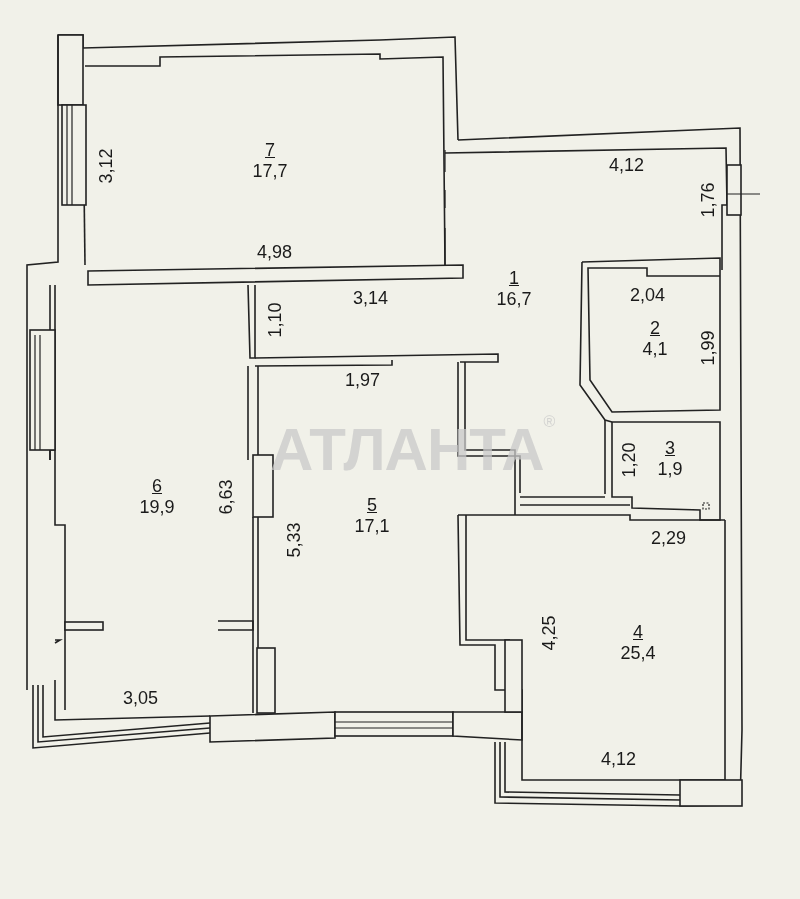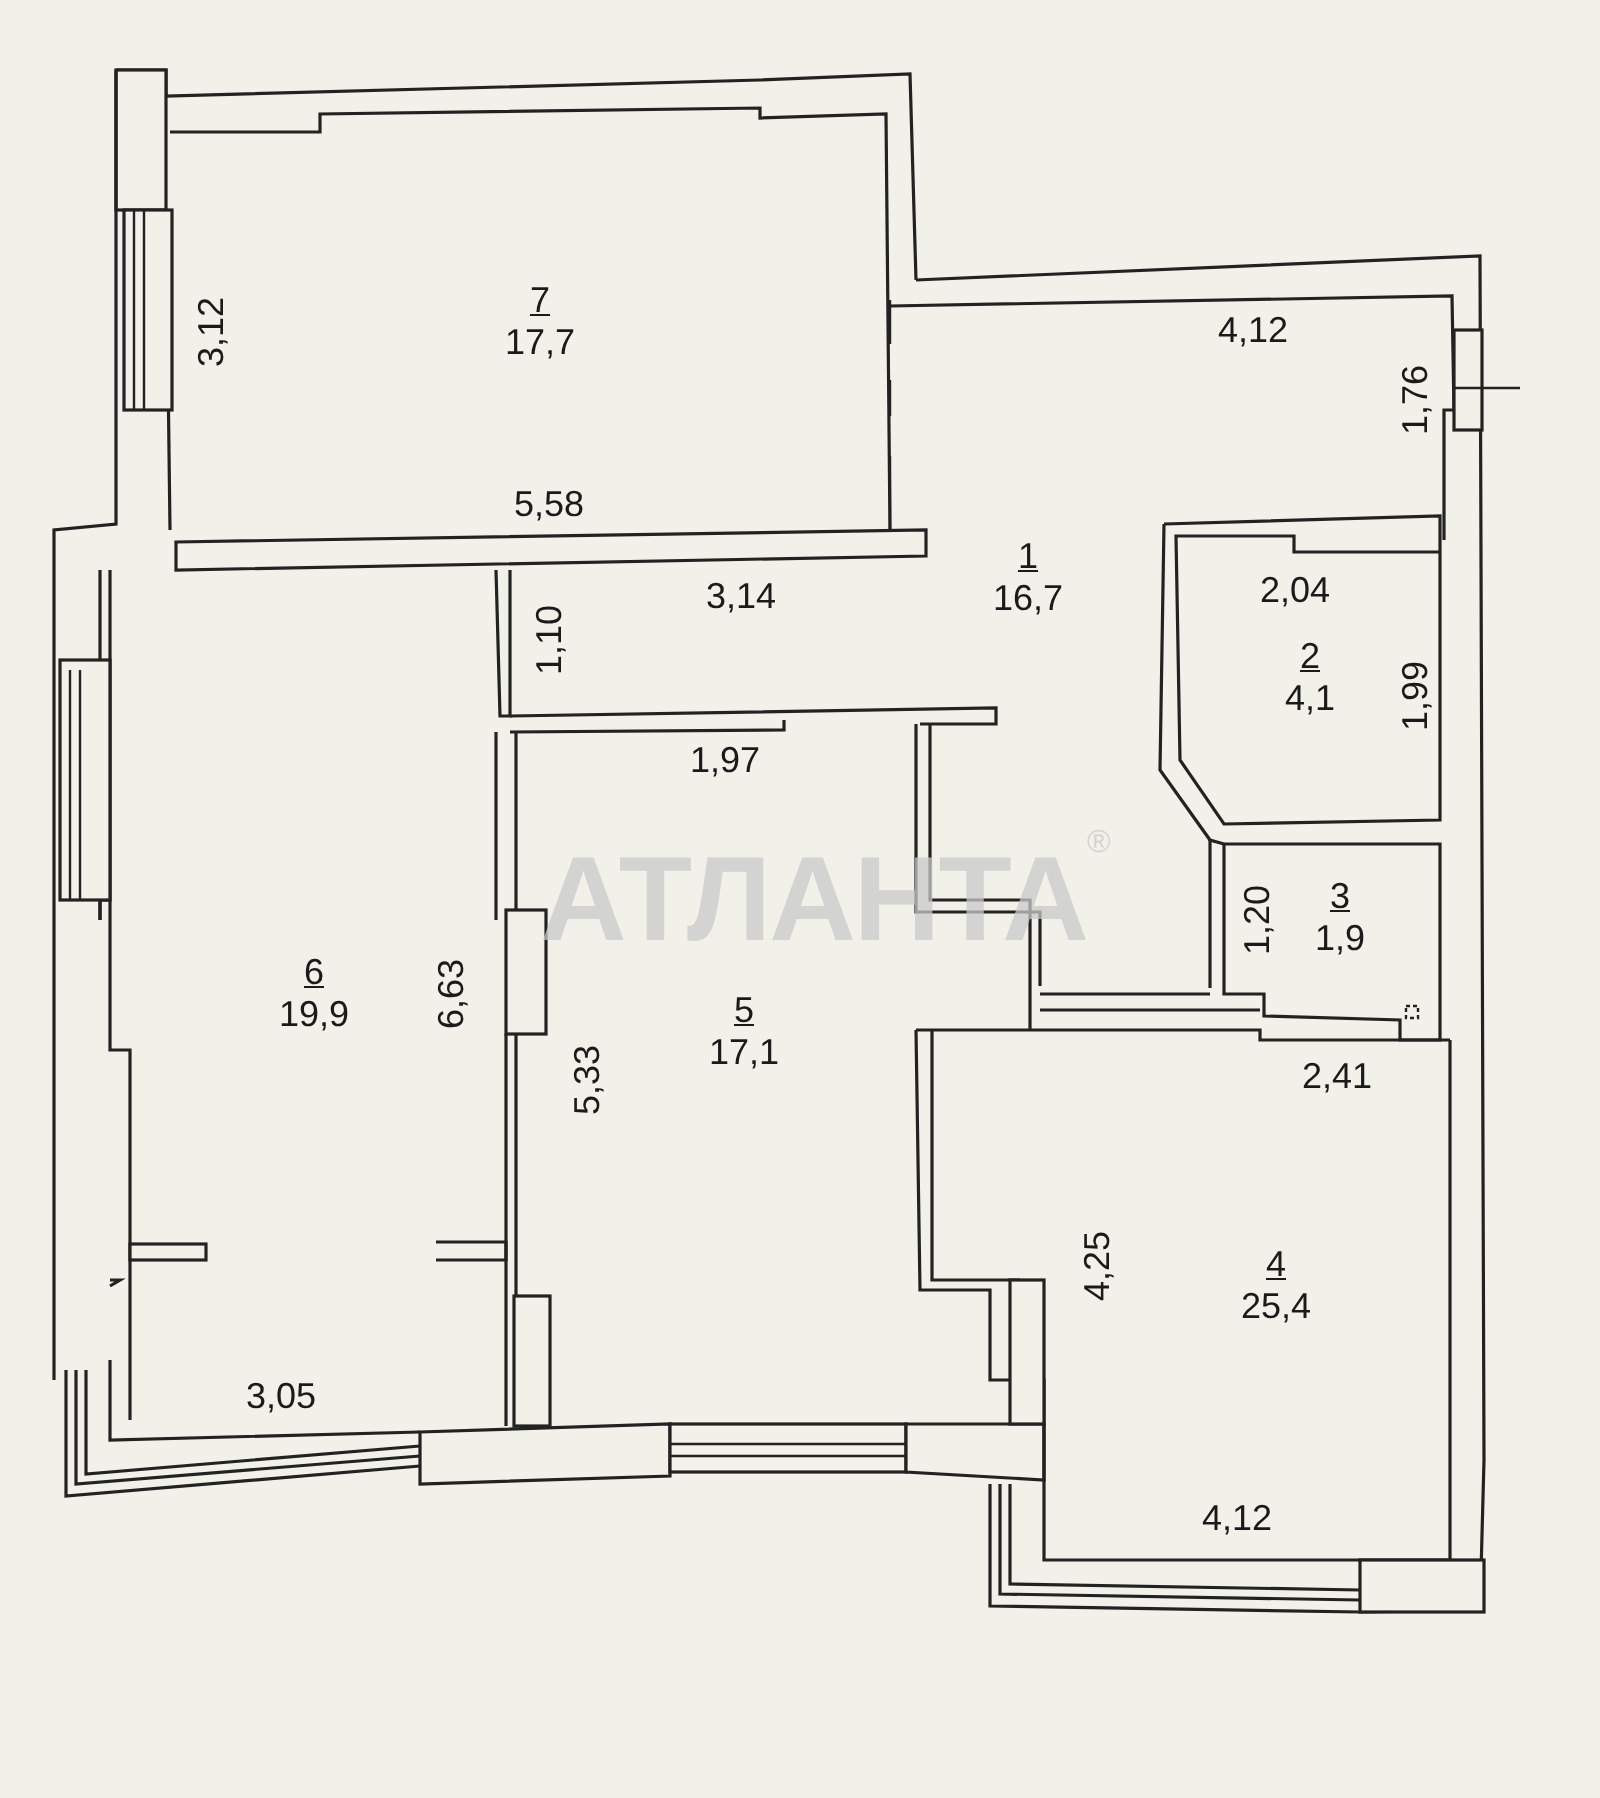--- a/index.html
+++ b/index.html
@@ -129,27 +129,27 @@
 <div class="room" style="left:372px; top:495px;">
   <span class="num">5</span>
   <span class="area">17,1</span>
 </div>
 <div class="room" style="left:157px; top:476px;">
   <span class="num">6</span>
   <span class="area">19,9</span>
 </div>
 
 <div class="lbl vert" style="left:88px; top:156px;">3,12</div>
-<div class="lbl" style="left:257px; top:242px;">5,58</div>
+<div class="lbl" style="left:257px; top:242px;">4,98</div>
 <div class="lbl" style="left:577px; top:155px;margin-left:32px;">4,12</div>
 <div class="lbl vert" style="left:690px; top:190px;">1,76</div>
 <div class="lbl" style="left:353px; top:288px;">3,14</div>
 <div class="lbl vert" style="left:257px; top:310px;">1,10</div>
 <div class="lbl" style="left:630px; top:285px;">2,04</div>
 <div class="lbl vert" style="left:690px; top:338px;">1,99</div>
 <div class="lbl vert" style="left:611px; top:450px;">1,20</div>
-<div class="lbl" style="left:651px; top:528px;">2,41</div>
+<div class="lbl" style="left:651px; top:528px;">2,29</div>
 <div class="lbl" style="left:345px; top:370px;">1,97</div>
 <div class="lbl vert" style="left:276px; top:530px;">5,33</div>
 <div class="lbl vert" style="left:208px; top:487px;">6,63</div>
 <div class="lbl" style="left:123px; top:688px;">3,05</div>
 <div class="lbl vert" style="left:531px; top:623px;">4,25</div>
 <div class="lbl" style="left:601px; top:749px;">4,12</div>
 
 </body></html>

